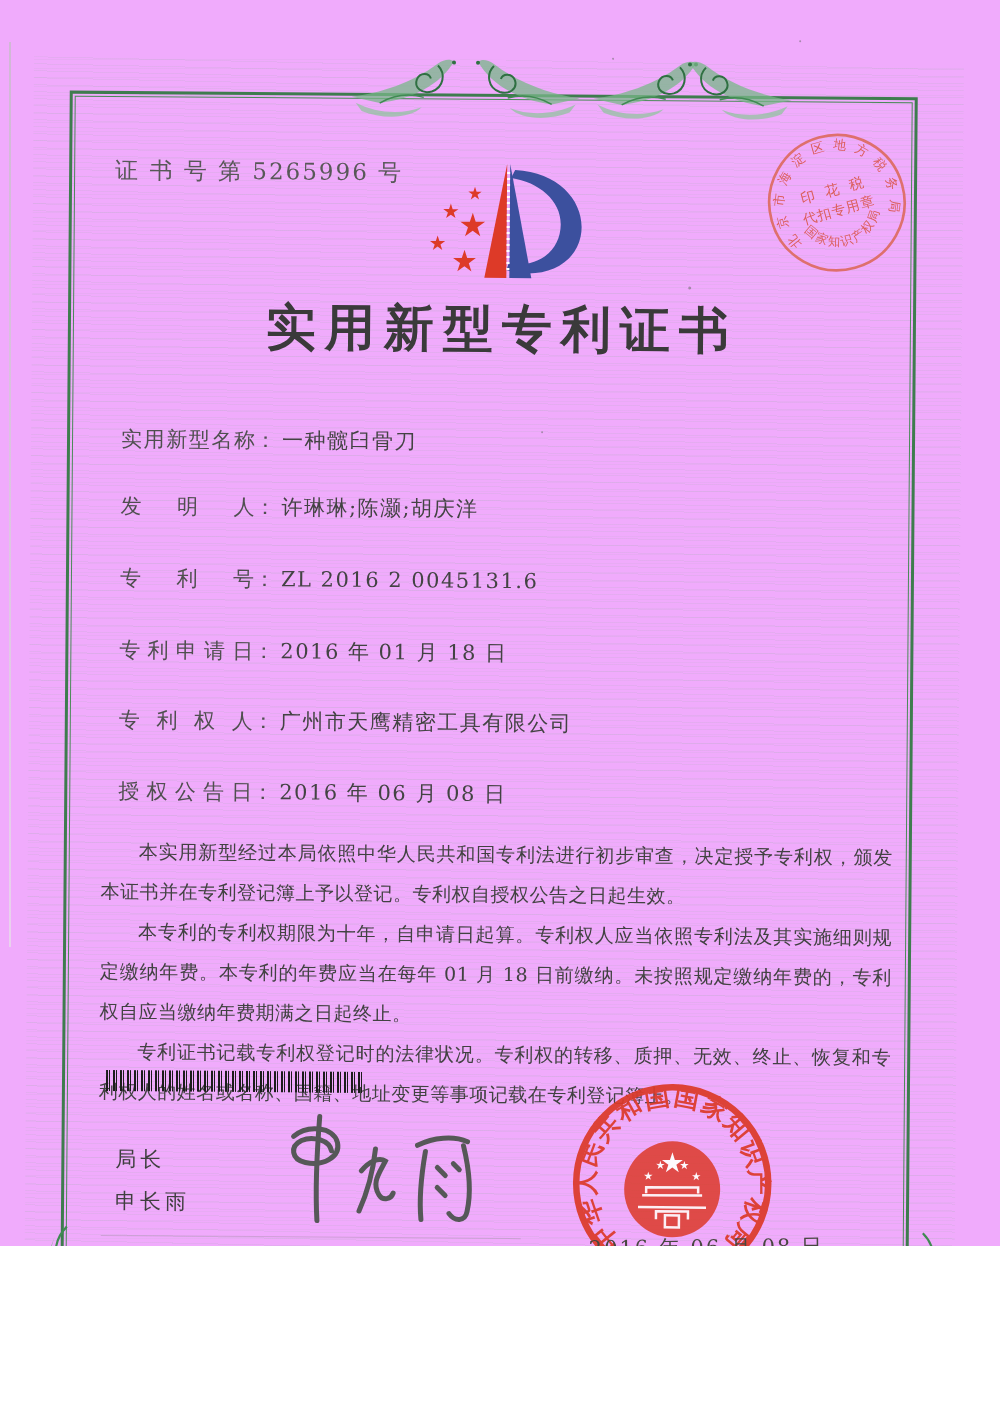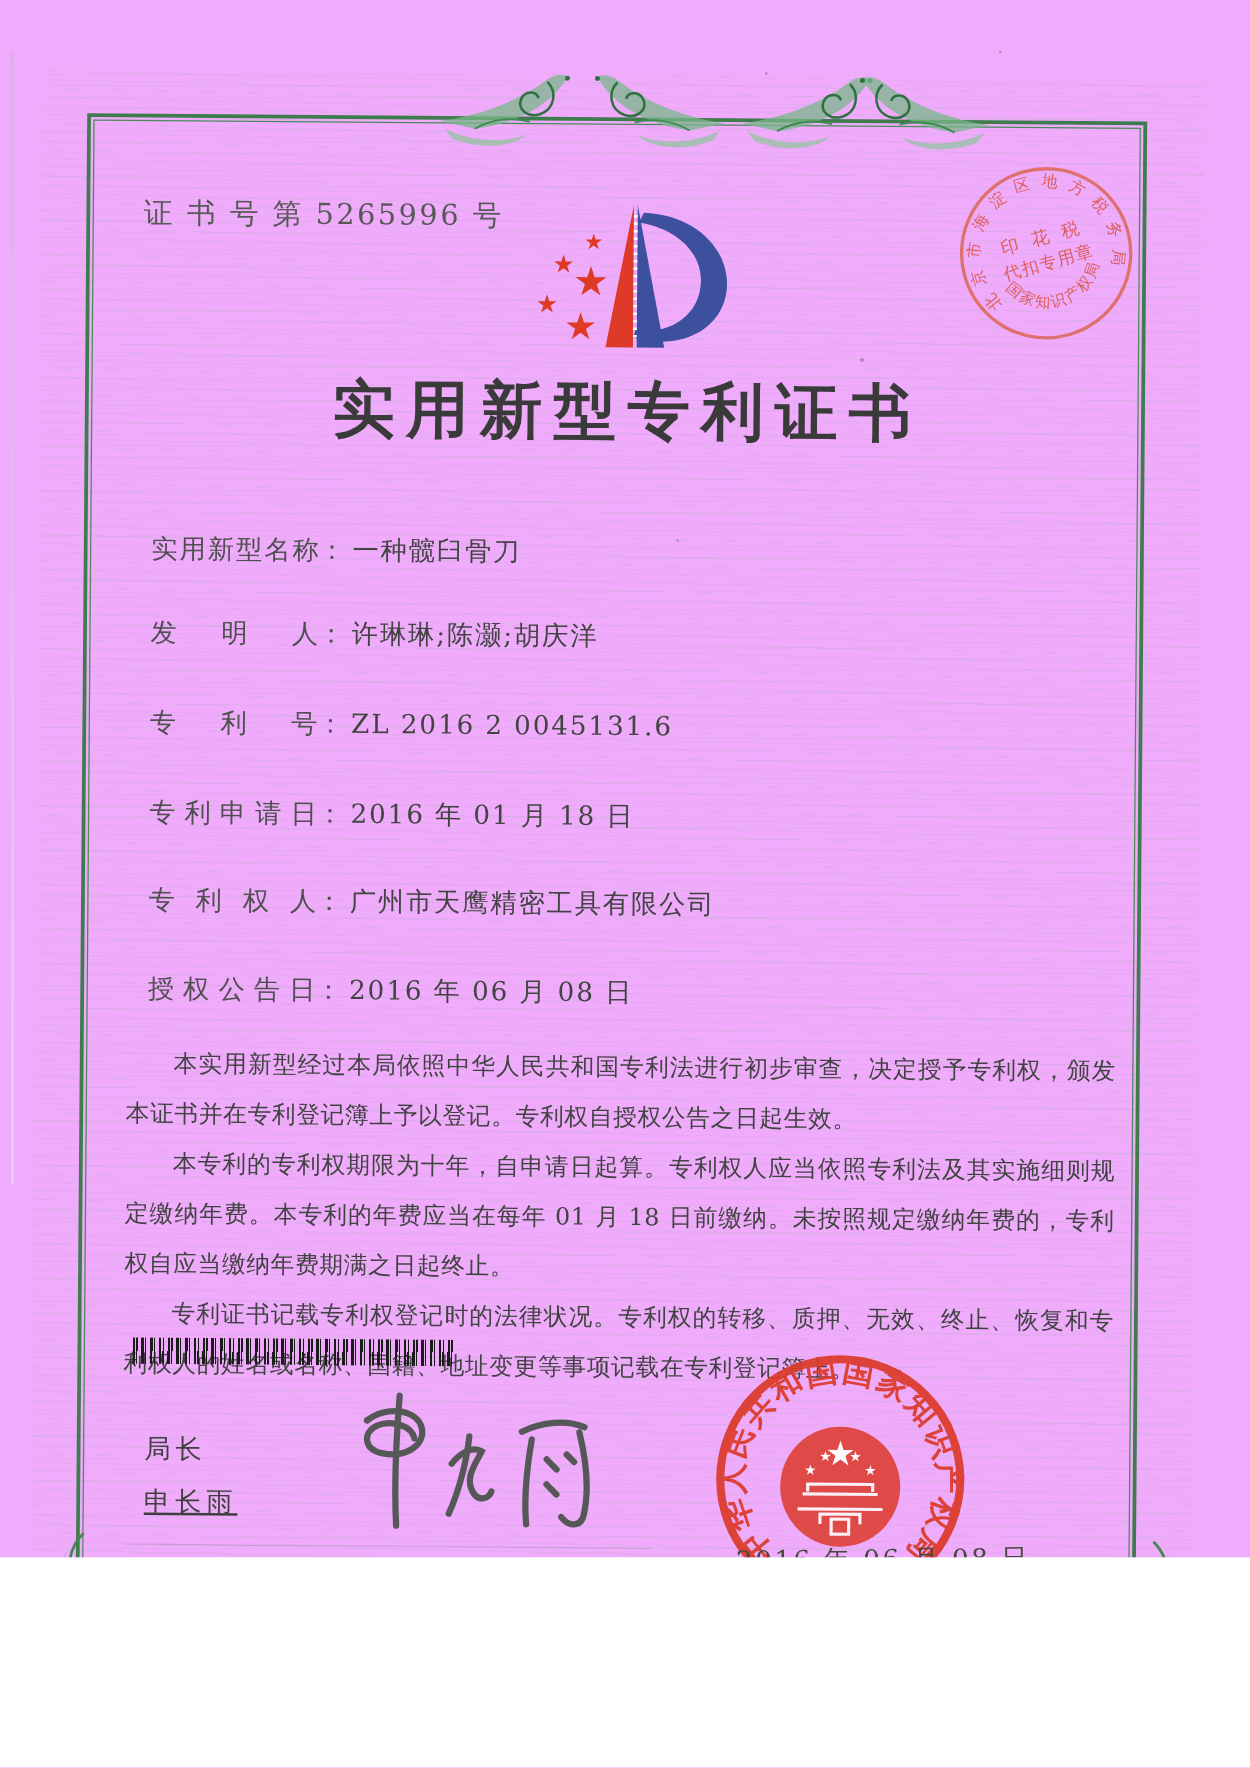--- a/index.html
+++ b/index.html
@@ -34,21 +34,21 @@
   
   #body-text{left:103px;top:834px;width:792px;z-index:10;font-size:19px;line-height:40px;
              text-align:justify;color:#424242;letter-spacing:.5px;}
   #body-text p{margin:0;text-indent:2em;}
   
   #barcode{left:110px;top:1073px;width:258px;height:21px;z-index:10;
     background:repeating-linear-gradient(90deg,#1c1c1c 0 2px,transparent 2px 3px,#1c1c1c 3px 4px,
       transparent 4px 7px,#1c1c1c 7px 9px,transparent 9px 10px,#1c1c1c 10px 11px,transparent 11px 14px);}
   
   #signer-title{left:120px;top:1148px;font-size:21px;letter-spacing:4px;color:#3f3f3f;z-index:10;text-align:right;}
-  #signer-name{left:120px;top:1190px;font-size:21px;letter-spacing:4px;color:#3f3f3f;z-index:10;text-decoration:underline;}
+  #signer-name{left:120px;top:1190px;font-size:21px;letter-spacing:4px;color:#3f3f3f;z-index:10;}
   #sig-rule{left:106px;top:1238px;width:420px;height:1px;background:rgba(120,130,120,.28);z-index:9;}
   #signature{left:262px;top:1112px;z-index:11;}
   
   #seal{left:537px;top:1042px;z-index:12;opacity:.93;}
   #seal text{font-family:"DejaVu Serif",serif;font-weight:bold;fill:#dc3b2a;}
   #seal-date{left:594px;top:1232px;font-size:21px;letter-spacing:2px;color:#474740;z-index:13;transform:rotate(-1deg);}
   
   #page-footer{left:0;top:1294px;width:912px;text-align:center;font-size:17px;color:#4c4c4c;z-index:10;letter-spacing:1px;}
   
   .orn{z-index:3;}

